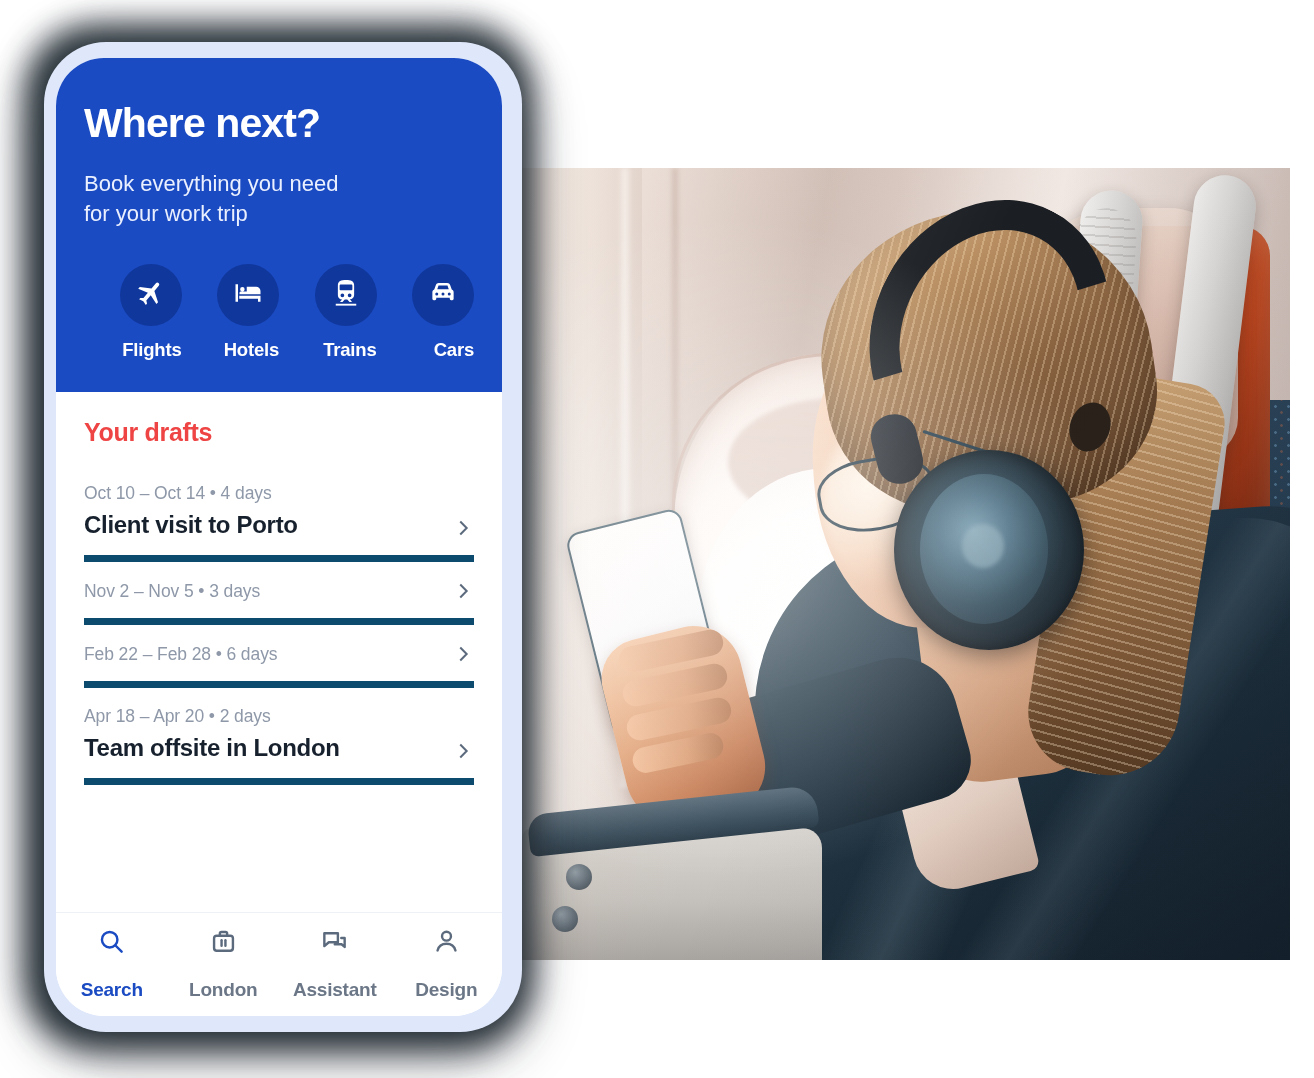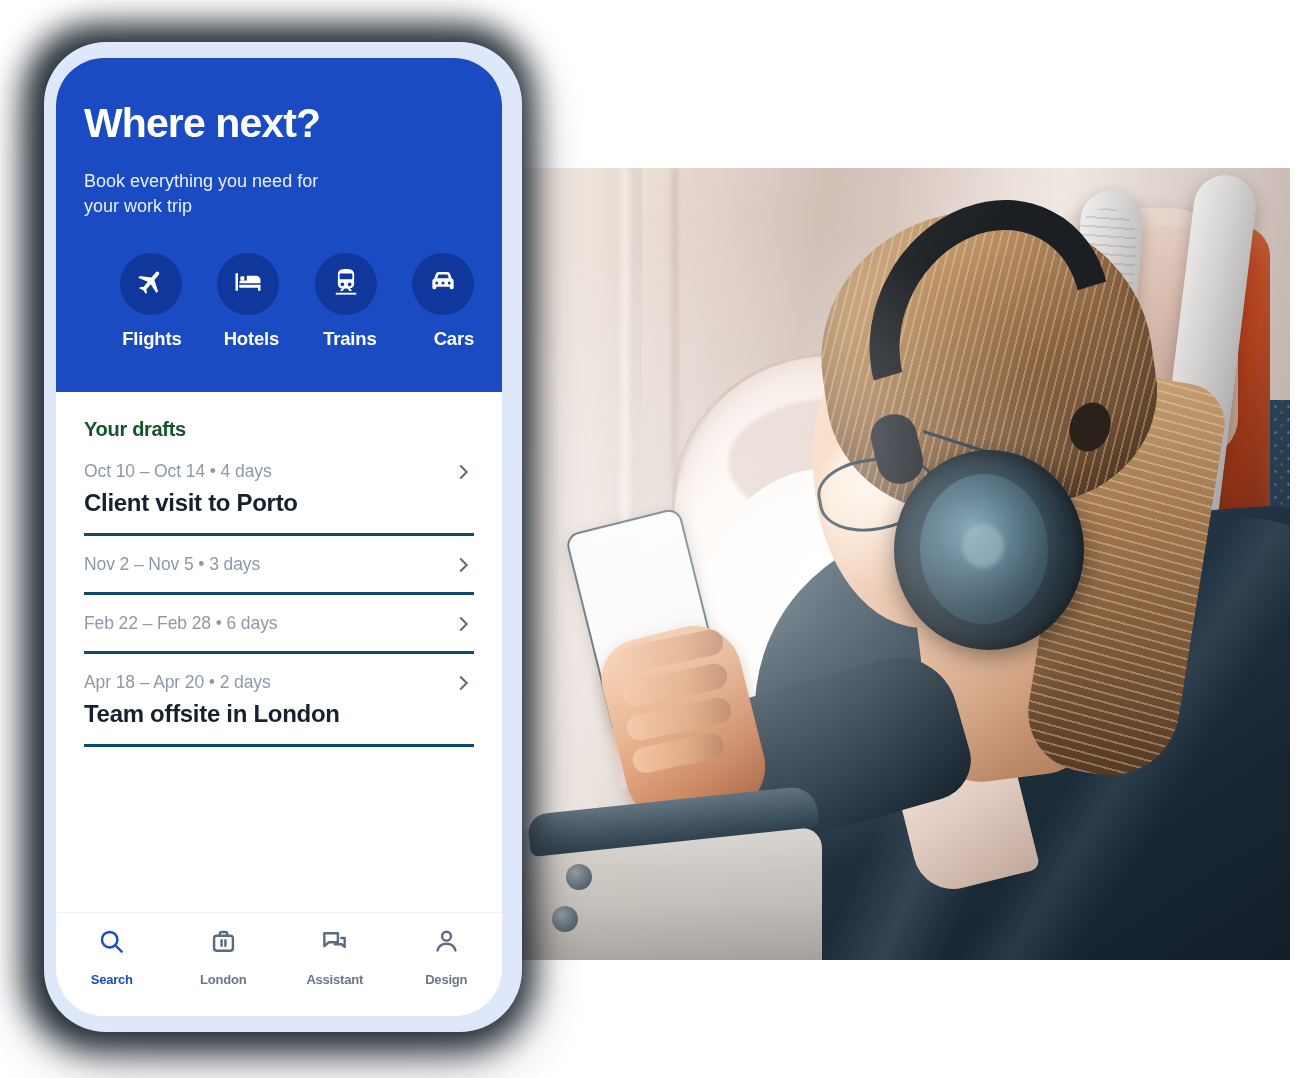--- a/index.html
+++ b/index.html
@@ -414,21 +414,21 @@
   }
   .hero-title {
     color: #ffffff;
     font-size: 41px;
     font-weight: 700;
     letter-spacing: -0.9px;
     line-height: 1.05;
   }
   .hero-sub {
     color: #eaf0ff;
-    font-size: 18px;
+    font-size: 22px;
     font-weight: 400;
     line-height: 1.38;
     margin-top: 24px;
     max-width: 270px;
   }
 
   .cat-row {
     display: flex;
     margin-top: 34px;
     gap: 0;
@@ -456,31 +456,31 @@
   }
 
   
   .content {
     flex: 1 1 auto;
     background: #ffffff;
     padding: 26px 28px 0 28px;
     overflow: hidden;
   }
   .section-title {
-    font-size: 20px;
+    font-size: 25px;
     font-weight: 700;
-    color: #14532d;
+    color: #ef4444;
     letter-spacing: -0.3px;
-    margin-bottom: 2px;
+    margin-bottom: 18px;
   }
   .draft {
     display: flex;
-    align-items: flex-start;
+    align-items: flex-end;
     padding: 18px 0 16px 0;
-    border-bottom: 3px solid #0c4a6e;
+    border-bottom: 7px solid #0c4a6e;
     cursor: pointer;
   }
   .draft-texts { flex: 1 1 auto; min-width: 0; }
   .draft-dates {
     font-size: 17.5px;
     color: #8e98a8;
     font-weight: 400;
     letter-spacing: -0.1px;
   }
   .draft-name {
@@ -511,22 +511,22 @@
     width: 25%;
     display: flex;
     flex-direction: column;
     align-items: center;
     cursor: pointer;
   }
   .tab svg { width: 29px; height: 29px; }
   .tab-icon-stroke { stroke: #5c6a7d; stroke-width: 2; fill: none; stroke-linecap: round; stroke-linejoin: round; }
   .tab.active .tab-icon-stroke { stroke: #1b4bc2; }
   .tab-label {
-    margin-top: 12px;
-    font-size: 13px;
+    margin-top: 19px;
+    font-size: 19px;
     font-weight: 700;
     color: #6b7787;
     letter-spacing: -0.2px;
   }
   .tab.active .tab-label { color: #1b4bc2; }
 </style>
 </head>
 <body>
 
 <div id="stage">

